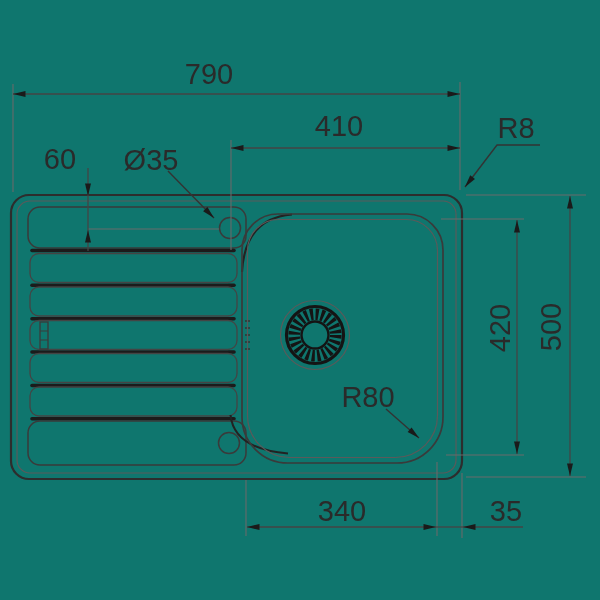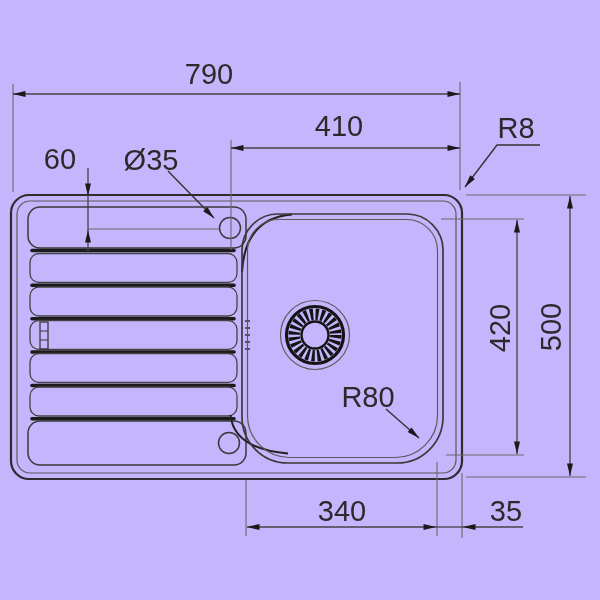--- a/index.html
+++ b/index.html
@@ -1,17 +1,17 @@
 <!DOCTYPE html>
 <html><head>
 <meta charset="utf-8">
 <style>
   html,body{margin:0;padding:0;background:#fff;}
   #canvas{
-    position:relative;width:600px;height:600px;background:#c4b5fd;
+    position:relative;width:600px;height:600px;background:#0f766e;
     font-family:"Liberation Sans", sans-serif;
     text-decoration:underline;
   }
   svg{position:absolute;left:0;top:0;}
   text{
     font-family:"Liberation Sans", sans-serif;
     font-size:29px;fill:#2a2a2a;
   }
   .dimline{stroke:#444;stroke-width:1.3;fill:none;}
   .extline{stroke:#6a6a6a;stroke-width:1.1;fill:none;}

